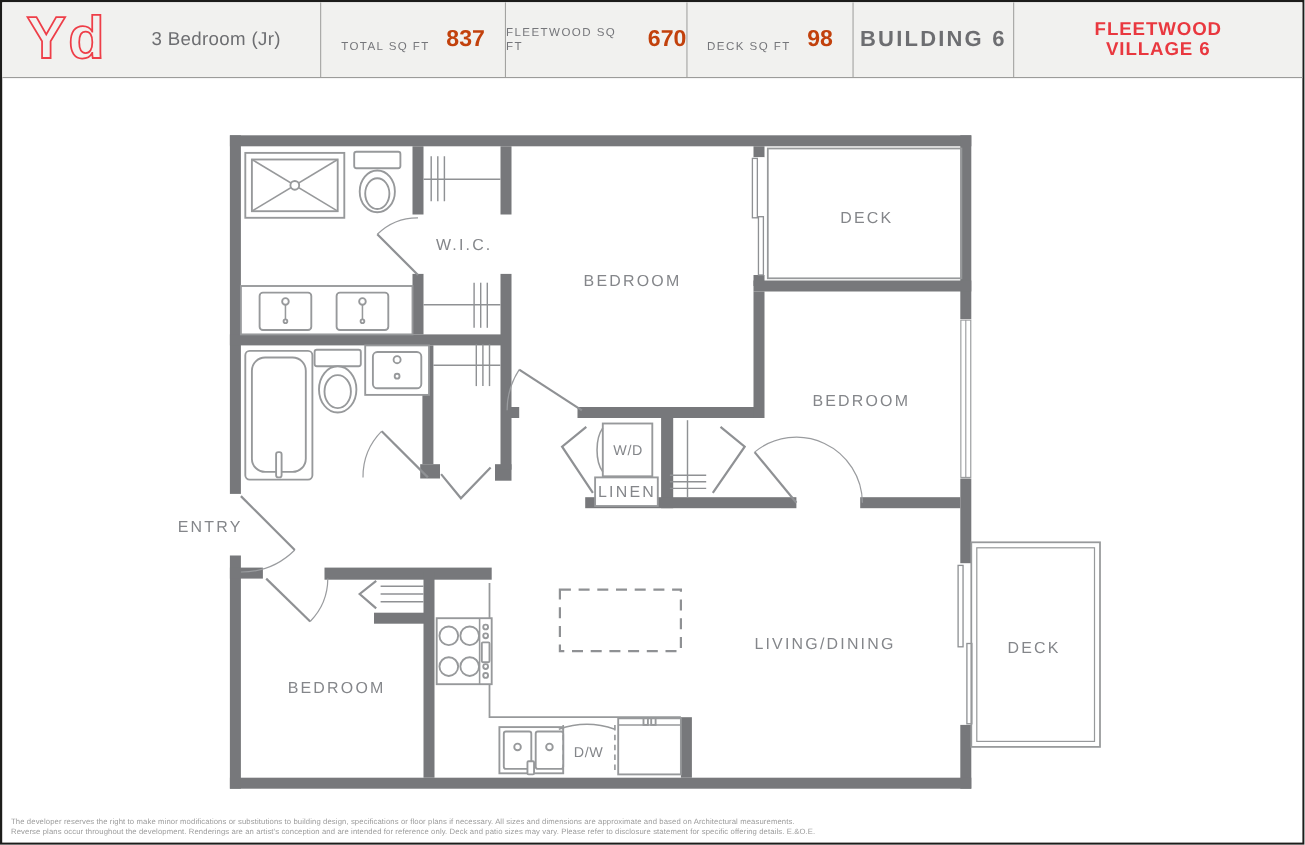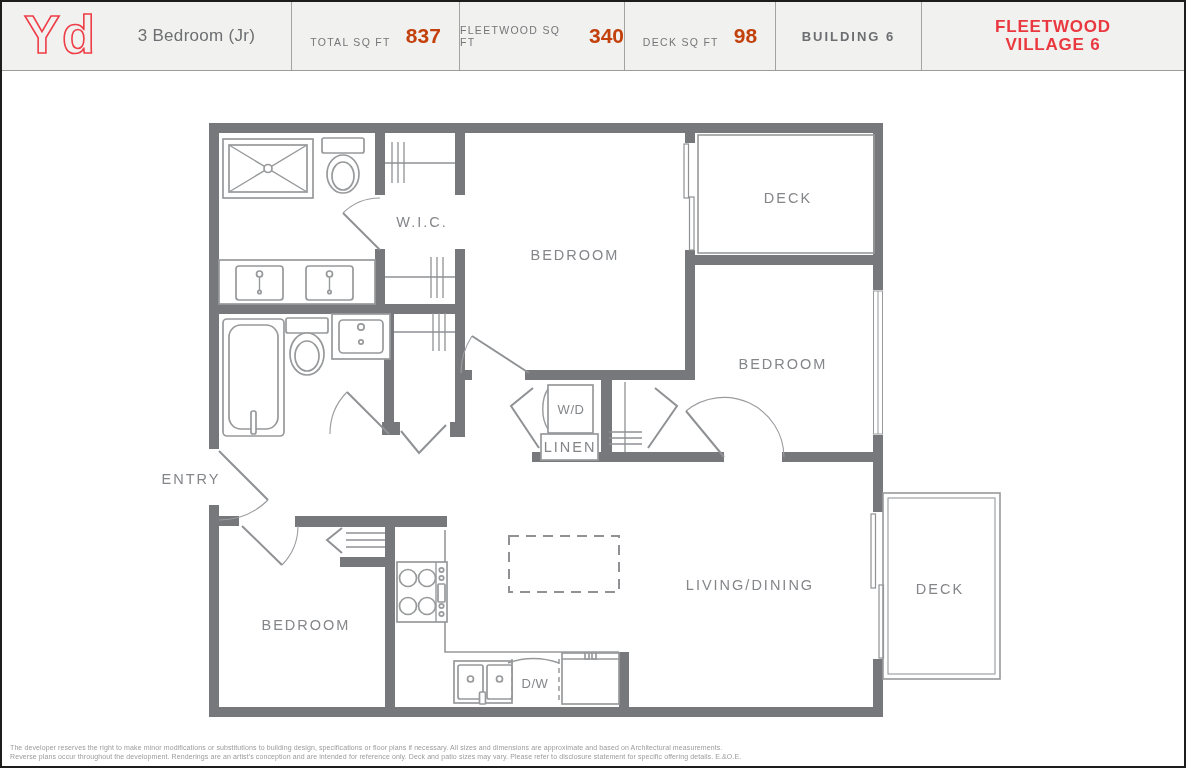--- a/index.html
+++ b/index.html
@@ -17,21 +17,21 @@
   .hcell{display:flex;align-items:center;justify-content:center;border-right:1px solid #a3a3a1;box-sizing:border-box;}
   .hcell.last{border-right:none;}
   .c1{width:290px;justify-content:flex-start;}
   .c2{width:168px;}  .c3{width:165px;}  .c4{width:151px;}  .c5{width:146px;}
   .c6{flex:1;}
   .logo-wrap{margin-left:20px;flex:0 0 auto;}
   .plan-name{flex:1;text-align:center;color:#6d6e71;font-size:17px;font-weight:400;letter-spacing:.3px;padding-right:6px;}
   .stat{display:flex;align-items:flex-end;gap:15px;}
   .stat-label{font-size:10.5px;letter-spacing:1.3px;color:#75767a;}
   .stat-value{font-size:21px;font-weight:700;color:#c2410c;}
-  .building{font-size:13px;letter-spacing:2px;color:#6d6e71;font-weight:600;}
+  .building{font-size:20px;letter-spacing:2px;color:#6d6e71;font-weight:600;}
   .brand{text-align:center;color:#e9383f;font-weight:800;font-size:17px;line-height:1.08;letter-spacing:.8px;}
   
   .plan-svg{position:absolute;top:68px;left:0;}
   .room-label{fill:#84868a;font-size:14.5px;letter-spacing:2px;text-anchor:middle;font-family:"Liberation Sans",sans-serif;}
   .small-label{fill:#84868a;font-size:13px;letter-spacing:.5px;text-anchor:middle;font-family:"Liberation Sans",sans-serif;}
   .fix{fill:#ffffff;stroke:#97999b;stroke-width:1.7;}
   .fixline{fill:none;stroke:#97999b;stroke-width:1.4;}
   .rod{stroke:#8f9194;stroke-width:1.3;fill:none;}
   .leaf{stroke:#8f9194;stroke-width:2;fill:none;}
   .arc{stroke:#9a9c9f;stroke-width:1.1;fill:none;}
@@ -58,21 +58,21 @@
     </div>
     <div class="hcell c2">
       <span class="stat">
         <span class="stat-label">TOTAL SQ FT</span>
         <span class="stat-value">837</span>
       </span>
     </div>
     <div class="hcell c3">
       <span class="stat">
         <span class="stat-label">FLEETWOOD SQ FT</span>
-        <span class="stat-value">340</span>
+        <span class="stat-value">670</span>
       </span>
     </div>
     <div class="hcell c4">
       <span class="stat">
         <span class="stat-label">DECK SQ FT</span>
         <span class="stat-value">98</span>
       </span>
     </div>
     <div class="hcell c5">
       <span class="building">BUILDING 6</span>

